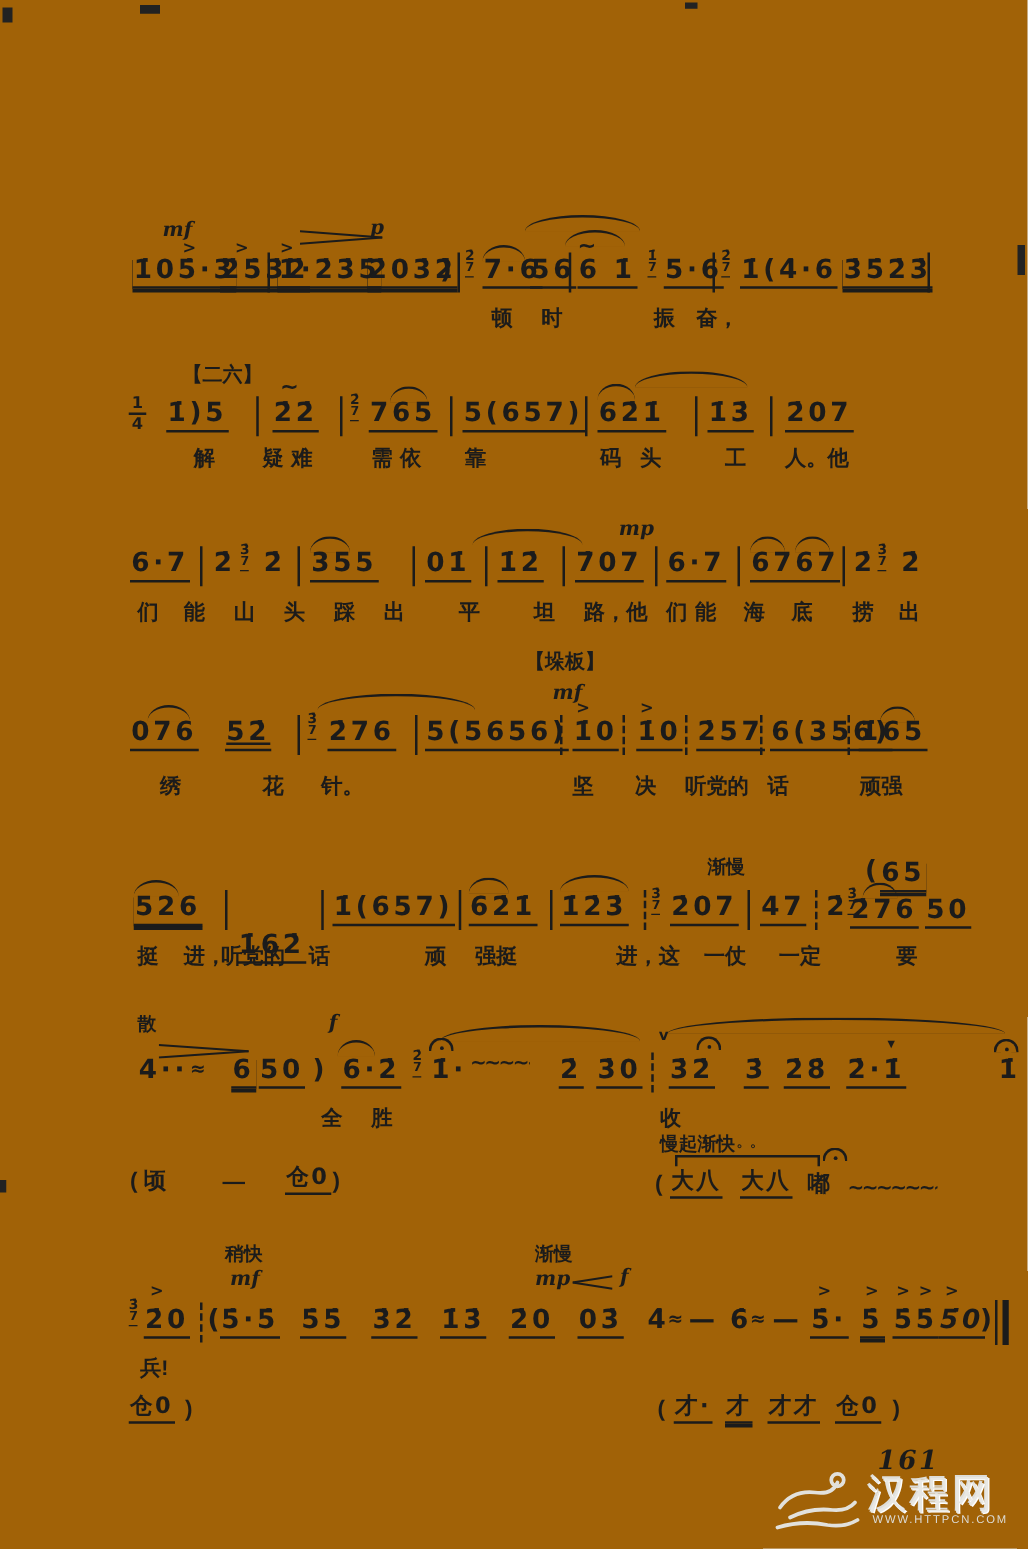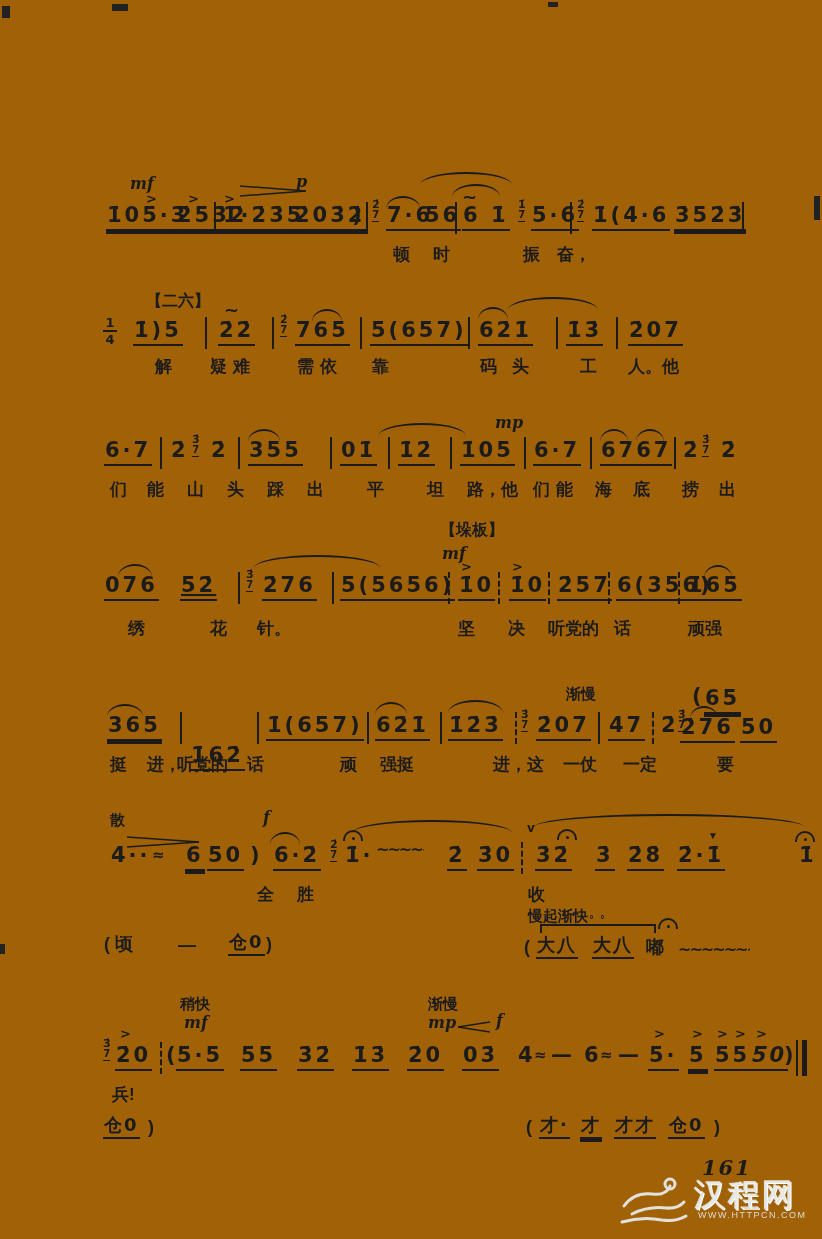--- a/index.html
+++ b/index.html
@@ -125,21 +125,21 @@
       <div class="abs bar" style="left: 238px; top: 437px;"></div>
       <div class="abs n note u1" style="left: 248px; top: 440px;">355</div>
       <div class="abs arc" style="width: 32px; left: 248px; top: 429px;"></div>
       <div class="abs bar" style="left: 330px; top: 437px;"></div>
       <div class="abs n note u1" style="left: 340px; top: 440px;">01̇</div>
       <div class="abs bar" style="left: 388px; top: 437px;"></div>
       <div class="abs n note u1" style="left: 398px; top: 440px;">1̇2̇</div>
       <div class="abs arc" style="width: 88px; left: 378px; top: 423px;"></div>
       <div class="abs bar" style="left: 450px; top: 437px;"></div>
       <div class="abs dyn" style="left: 495px; top: 415px;">mp</div>
-      <div class="abs n note u1" style="left: 460px; top: 440px;">1̇05</div>
+      <div class="abs n note u1" style="left: 460px; top: 440px;">7̇07</div>
       <div class="abs bar" style="left: 524px; top: 437px;"></div>
       <div class="abs n note u1" style="left: 533px; top: 440px;">6·7</div>
       <div class="abs bar" style="left: 590px; top: 437px;"></div>
       <div class="abs n note u1" style="left: 600px; top: 440px;">6767</div>
       <div class="abs arc" style="width: 28px; left: 600px; top: 429px;"></div>
       <div class="abs arc" style="width: 28px; left: 636px; top: 429px;"></div>
       <div class="abs bar" style="left: 674px; top: 437px;"></div>
       <div class="abs n note" style="left: 682px; top: 440px;">2̇</div>
       <div class="abs grace" style="left: 702px; top: 434px;"><span class="ga">3̇</span><span class="gb">7</span></div>
       <div class="abs n note" style="left: 720px; top: 440px;">2̇</div>
@@ -151,21 +151,21 @@
       <div class="abs lyric" style="left: 307px; top: 481px;">出</div>
       <div class="abs lyric" style="left: 367px; top: 481px;">平</div>
       <div class="abs lyric" style="left: 427px; top: 481px;">坦</div>
       <div class="abs lyric" style="left: 467px; top: 481px;">路，他</div>
       <div class="abs lyric" style="left: 533px; top: 481px;">们</div>
       <div class="abs lyric" style="left: 556px; top: 481px;">能</div>
       <div class="abs lyric" style="left: 595px; top: 481px;">海</div>
       <div class="abs lyric" style="left: 633px; top: 481px;">底</div>
       <div class="abs lyric" style="left: 682px; top: 481px;">捞</div>
       <div class="abs lyric" style="left: 719px; top: 481px;">出</div>
-      <div class="abs head" style="left: 440px; top: 522px;">【垛板】</div>
+      <div class="abs head" style="left: 420px; top: 522px;">【垛板】</div>
       <div class="abs dyn" style="left: 442px; top: 546px;">mf</div>
       <div class="abs n note u1" style="left: 104px; top: 575px;">076</div>
       <div class="abs arc" style="width: 34px; left: 118px; top: 564px;"></div>
       <div class="abs n note u1" style="left: 180px; top: 575px; text-decoration: underline;">52̇</div>
       <div class="abs bar" style="left: 238px; top: 572px;"></div>
       <div class="abs grace" style="left: 246px; top: 569px;"><span class="ga">3̇</span><span class="gb">7</span></div>
       <div class="abs n note u1" style="left: 262px; top: 575px;">2̇76</div>
       <div class="abs arc" style="width: 126px; left: 254px; top: 555px;"></div>
       <div class="abs bar" style="left: 332px; top: 572px;"></div>
       <div class="abs n note u1" style="left: 340px; top: 575px;">5(5656)</div>
@@ -184,21 +184,21 @@
       <div class="abs arc" style="width: 28px; left: 704px; top: 565px;"></div>
       <div class="abs lyric" style="left: 128px; top: 620px;">绣</div>
       <div class="abs lyric" style="left: 210px; top: 620px;">花</div>
       <div class="abs lyric" style="left: 257px; top: 620px;">针。</div>
       <div class="abs lyric" style="left: 458px; top: 620px;">坚</div>
       <div class="abs lyric" style="left: 508px; top: 620px;">决</div>
       <div class="abs lyric" style="left: 548px; top: 620px;">听党的</div>
       <div class="abs lyric" style="left: 614px; top: 620px;">话</div>
       <div class="abs lyric" style="left: 688px; top: 620px;">顽强</div>
       <div class="abs tempo" style="left: 566px; top: 686px;">渐慢</div>
-      <div class="abs n note u2" style="left: 107px; top: 715px;">365</div>
+      <div class="abs n note u2" style="left: 107px; top: 715px;">526</div>
       <div class="abs arc" style="width: 36px; left: 107px; top: 704px;"></div>
       <div class="abs bar" style="left: 180px; top: 712px;"></div>
       <div class="abs n note u1" style="left: 190px; top: 745px;">1̇62̇</div>
       <div class="abs bar" style="left: 257px; top: 712px;"></div>
       <div class="abs n note u1" style="left: 266px; top: 715px;">1̇(657)</div>
       <div class="abs bar" style="left: 367px; top: 712px;"></div>
       <div class="abs n note u1" style="left: 375px; top: 715px;">62̇1̇</div>
       <div class="abs arc" style="width: 32px; left: 375px; top: 702px;"></div>
       <div class="abs bar" style="left: 440px; top: 712px;"></div>
       <div class="abs n note u1" style="left: 448px; top: 715px;">1̇2̇3̇</div>

